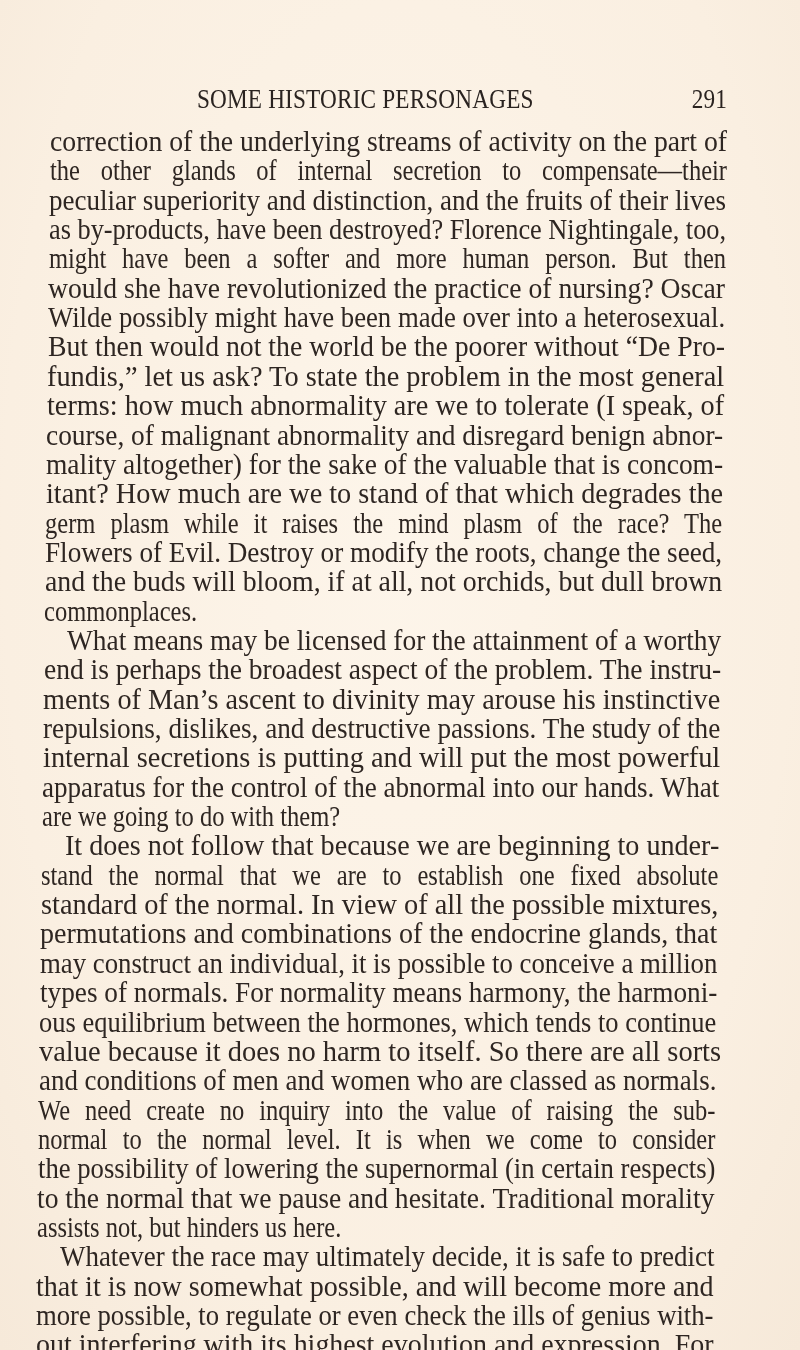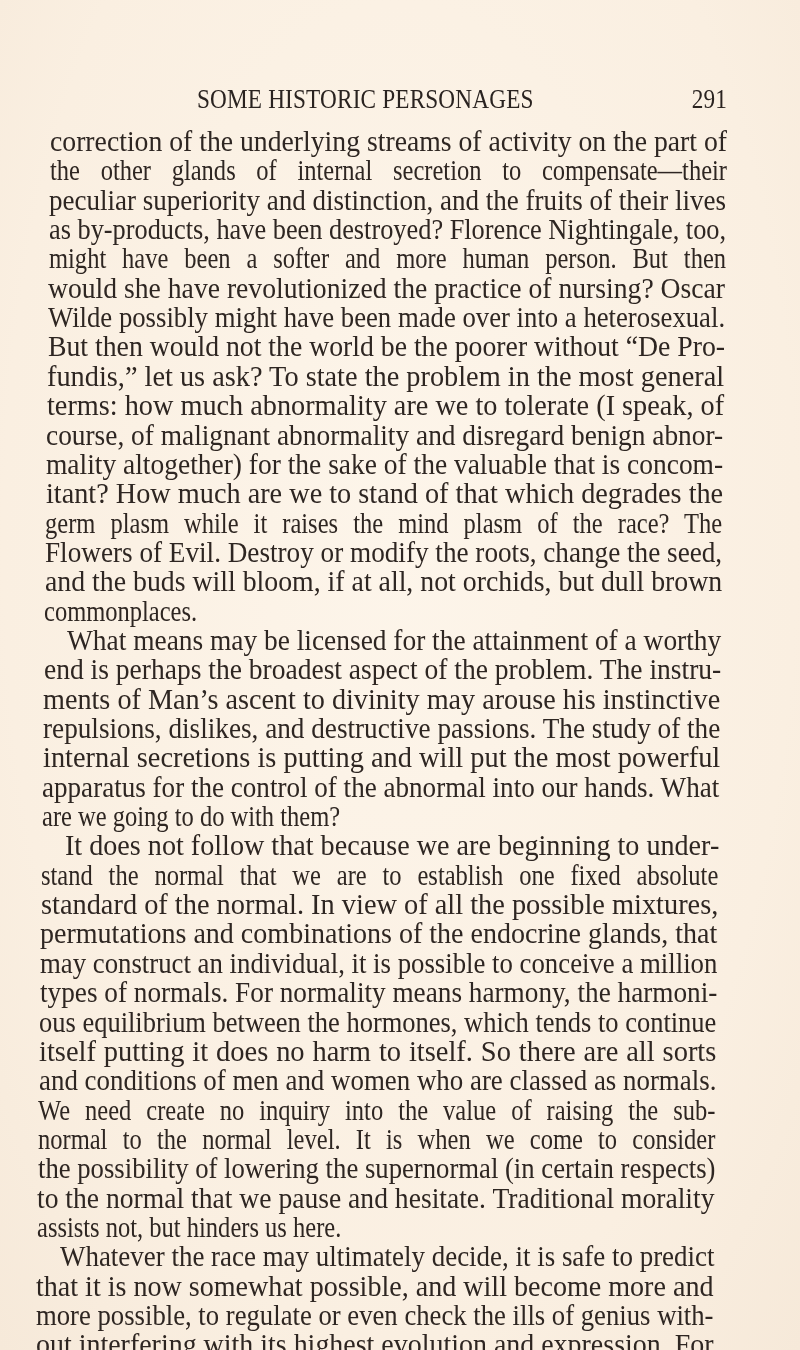--- a/index.html
+++ b/index.html
@@ -98,21 +98,21 @@
       <div class="line" style="top: 743.35px; left: 42.5732px; width: 679.938px; transform: scaleX(0.996056); transform-origin: left top;">internal secretions is putting and will put the most powerful</div>
       <div class="line" style="top: 772.7px; left: 42.2195px; width: 712.562px; transform: scaleX(0.950468); transform-origin: left top;">apparatus for the control of the abnormal into our hands.  What</div>
       <div class="line last" style="top: 802.05px; left: 41.8659px; width: 346.672px; transform: scaleX(0.86); transform-origin: left top;">are we going to do with them?</div>
       <div class="line" style="top: 831.4px; left: 64.5122px; width: 662.641px; transform: scaleX(0.987402); transform-origin: left top;">It does not follow that because we are beginning to under-</div>
       <div class="line" style="top: 860.75px; left: 41.1585px; width: 787.564px; transform: scaleX(0.86); transform-origin: left top;">stand the normal that we are to establish one fixed absolute</div>
       <div class="line" style="top: 890.1px; left: 40.8049px; width: 680.688px; transform: scaleX(0.995048); transform-origin: left top;">standard of the normal.  In view of all the possible mixtures,</div>
       <div class="line" style="top: 919.45px; left: 40.4512px; width: 688.594px; transform: scaleX(0.983641); transform-origin: left top;">permutations and combinations of the endocrine glands, that</div>
       <div class="line" style="top: 948.8px; left: 40.0976px; width: 721.078px; transform: scaleX(0.939345); transform-origin: left top;">may construct an individual, it is possible to conceive a million</div>
       <div class="line" style="top: 978.15px; left: 39.7439px; width: 708.938px; transform: scaleX(0.95545); transform-origin: left top;">types of normals.  For normality means harmony, the harmoni-</div>
       <div class="line" style="top: 1007.5px; left: 39.3902px; width: 728.984px; transform: scaleX(0.929191); transform-origin: left top;">ous equilibrium between the hormones, which tends to continue</div>
-      <div class="line" style="top: 1036.85px; left: 39.0366px; width: 678.281px; transform: scaleX(0.998668); transform-origin: left top;">itself putting it does no harm to itself.  So there are all sorts</div>
+      <div class="line" style="top: 1036.85px; left: 39.0366px; width: 678.281px; transform: scaleX(0.998668); transform-origin: left top;">value because it does no harm to itself.  So there are all sorts</div>
       <div class="line" style="top: 1066.2px; left: 38.6829px; width: 717.859px; transform: scaleX(0.943625); transform-origin: left top;">and conditions of men and women who are classed as normals.</div>
       <div class="line" style="top: 1095.55px; left: 38.3293px; width: 787.677px; transform: scaleX(0.86); transform-origin: left top;">We need create no inquiry into the value of raising the sub-</div>
       <div class="line" style="top: 1124.9px; left: 37.9756px; width: 787.692px; transform: scaleX(0.86); transform-origin: left top;">normal to the normal level.  It is when we come to consider</div>
       <div class="line" style="top: 1154.25px; left: 37.622px; width: 723.391px; transform: scaleX(0.936461); transform-origin: left top;">the possibility of lowering the supernormal (in certain respects)</div>
       <div class="line" style="top: 1183.6px; left: 37.2683px; width: 699.688px; transform: scaleX(0.968202); transform-origin: left top;">to the normal that we pause and hesitate.  Traditional morality</div>
       <div class="line last" style="top: 1212.95px; left: 36.9146px; width: 353.844px; transform: scaleX(0.86); transform-origin: left top;">assists not, but hinders us here.</div>
       <div class="line" style="top: 1242.3px; left: 59.561px; width: 692.406px; transform: scaleX(0.945201); transform-origin: left top;">Whatever the race may ultimately decide, it is safe to predict</div>
       <div class="line" style="top: 1271.65px; left: 36.2073px; width: 687.828px; transform: scaleX(0.98495); transform-origin: left top;">that it is now somewhat possible, and will become more and</div>
       <div class="line" style="top: 1301px; left: 35.8537px; width: 723.391px; transform: scaleX(0.936545); transform-origin: left top;">more possible, to regulate or even check the ills of genius with-</div>
       <div class="line" style="top: 1330.35px; left: 35.5px; width: 691.031px; transform: scaleX(0.980419); transform-origin: left top;">out interfering with its highest evolution and expression.  For</div>

